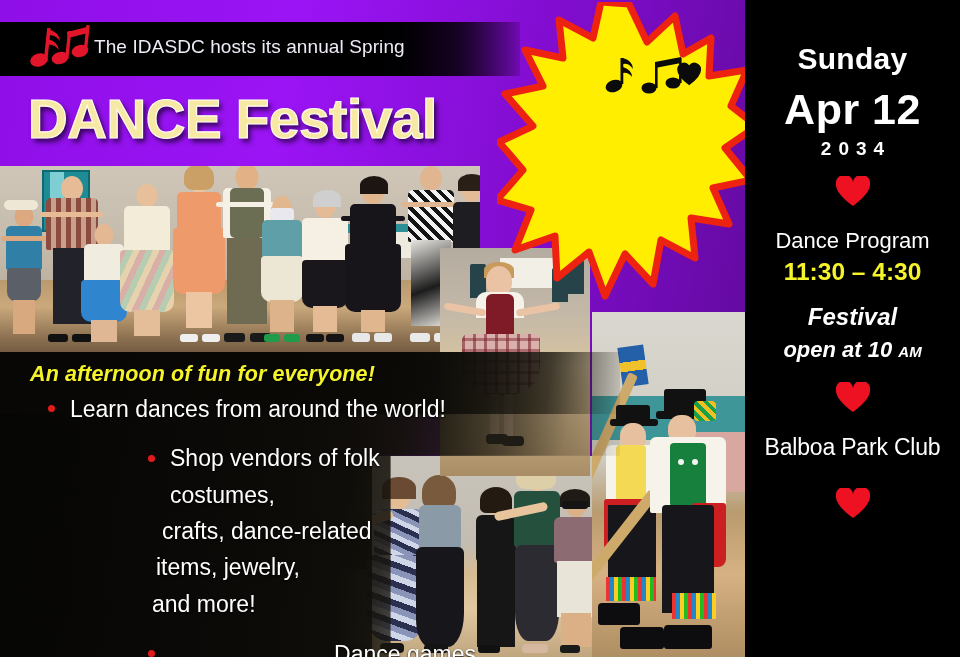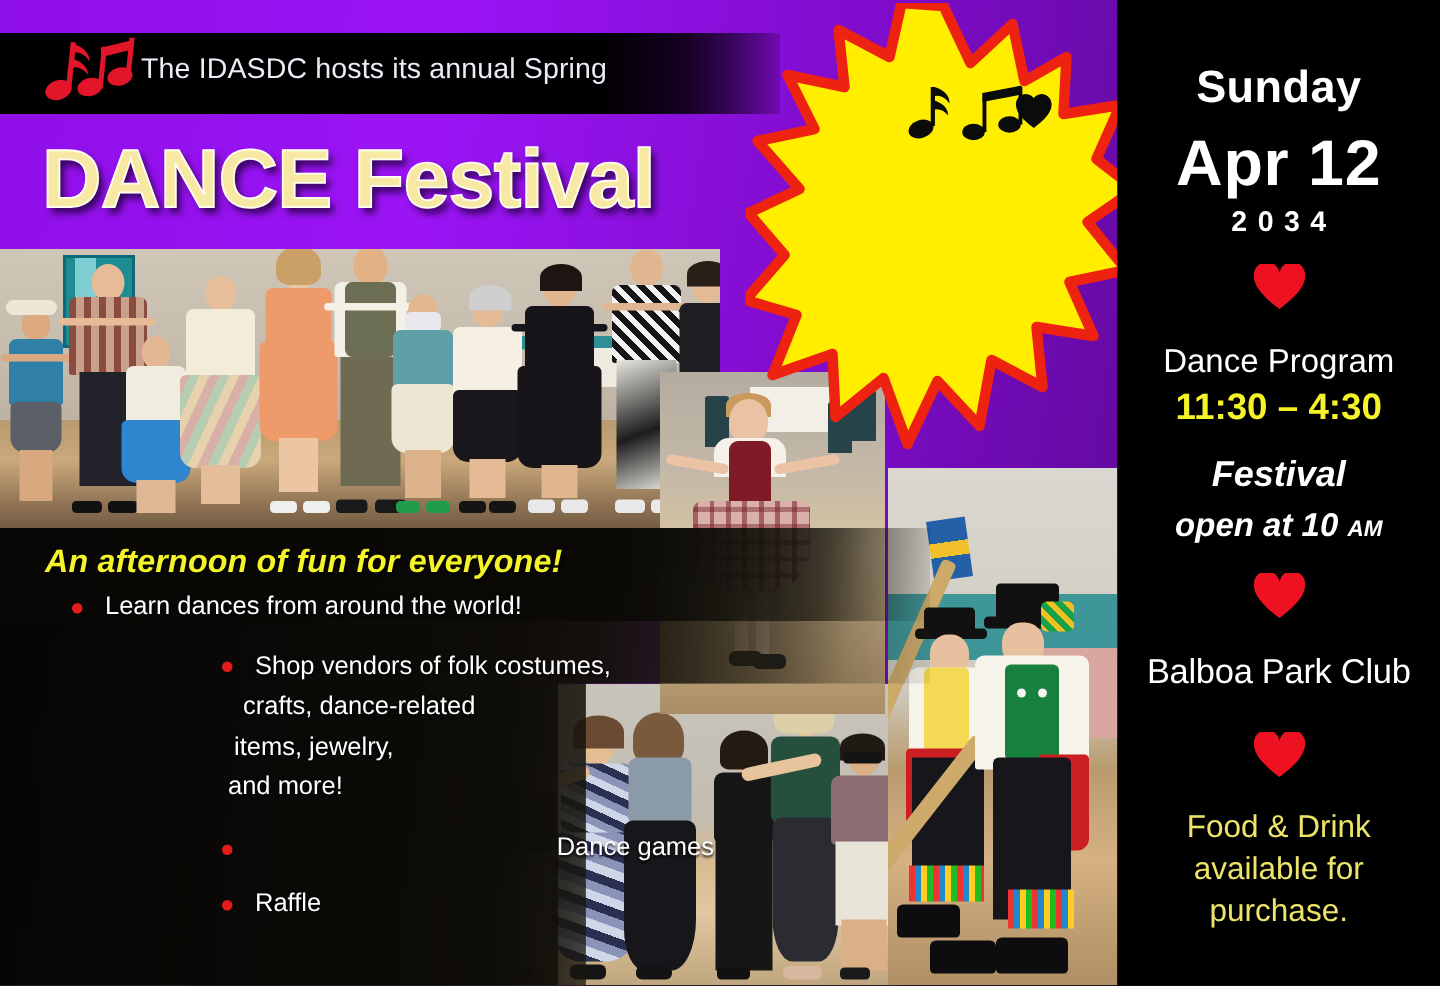--- a/index.html
+++ b/index.html
@@ -175,21 +175,21 @@
   }
 
   
   #tagline {
     position:absolute; left:30px; top:362px; width:470px;
     font-size:21.5px; font-weight:bold; font-style:italic;
     color:#f5f32a; letter-spacing:.1px;
     text-shadow:1px 1px 2px #000;
   }
   #bullets { position:absolute; left:36px; top:391px; width:440px; }
-  .bul { position:relative; color:#fff; font-size:17px; line-height:1.58;
+  .bul { position:relative; color:#fff; font-size:23px; line-height:1.58;
          text-shadow:0 1px 2px #000; }
   .bul .dot { position:absolute; left:0; top:.62em; width:7px; height:7px;
               border-radius:50%; background:#e31b1b; }
   .bul .txt { display:block; padding-left:0; }
   .b1 { margin-left:12px; padding-left:22px; }
   .b2 { margin-left:112px; padding-left:22px; margin-top:13px; }
   .b2 .cont { display:block; padding-left:0; }
   .b2 .c1 { margin-left:-8px; }
   .b2 .c2 { margin-left:-14px; }
   .b2 .c3 { margin-left:-18px; }
@@ -622,20 +622,15 @@
     </div>
 
     <div id="sb-venue">Balboa Park Club</div>
 
     <div class="heart" id="heart-3">
       <svg viewBox="0 0 34 31" width="34" height="31">
         <path d="M17 30 C2 19 0 12 0 8.5 A8.5 8.5 0 0 1 17 6 A8.5 8.5 0 0 1 34 8.5 C34 12 32 19 17 30 Z" fill="#EE1122"></path>
       </svg>
     </div>
 
-    <div id="sb-food">
-      <div>Food &amp; Drink</div>
-      <div>available for</div>
-      <div>purchase.</div>
-    </div>
   </div>
 
 </div>
 
 </body></html>

